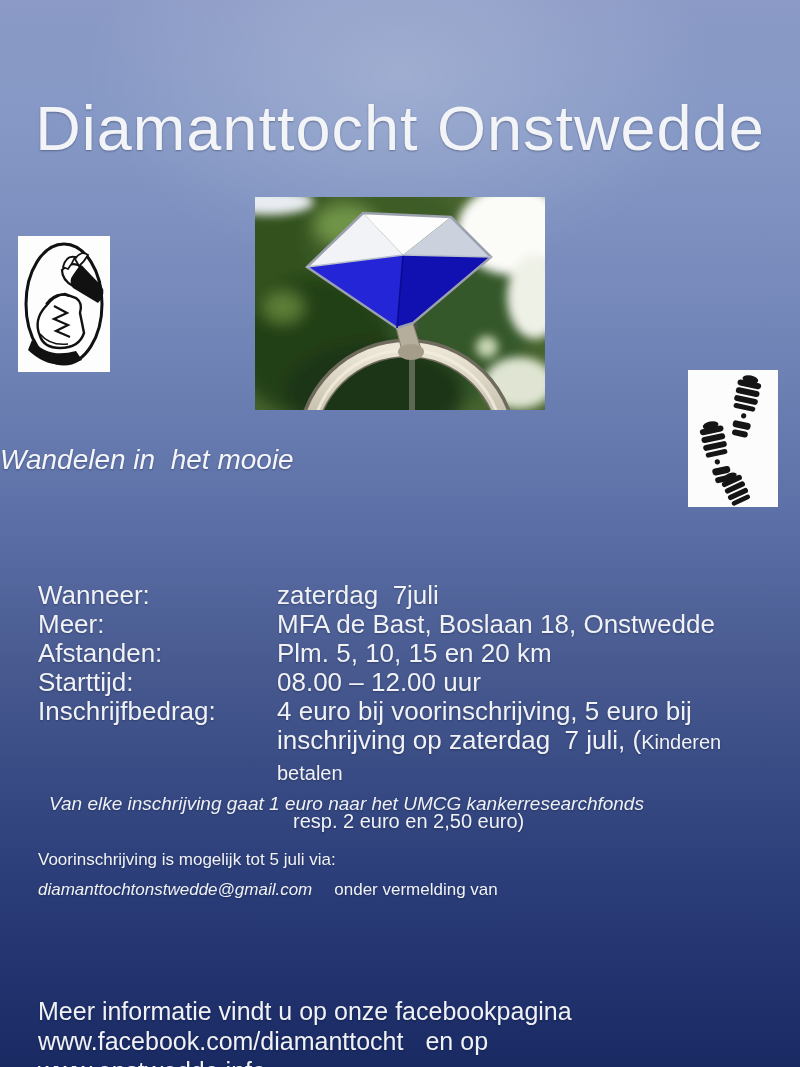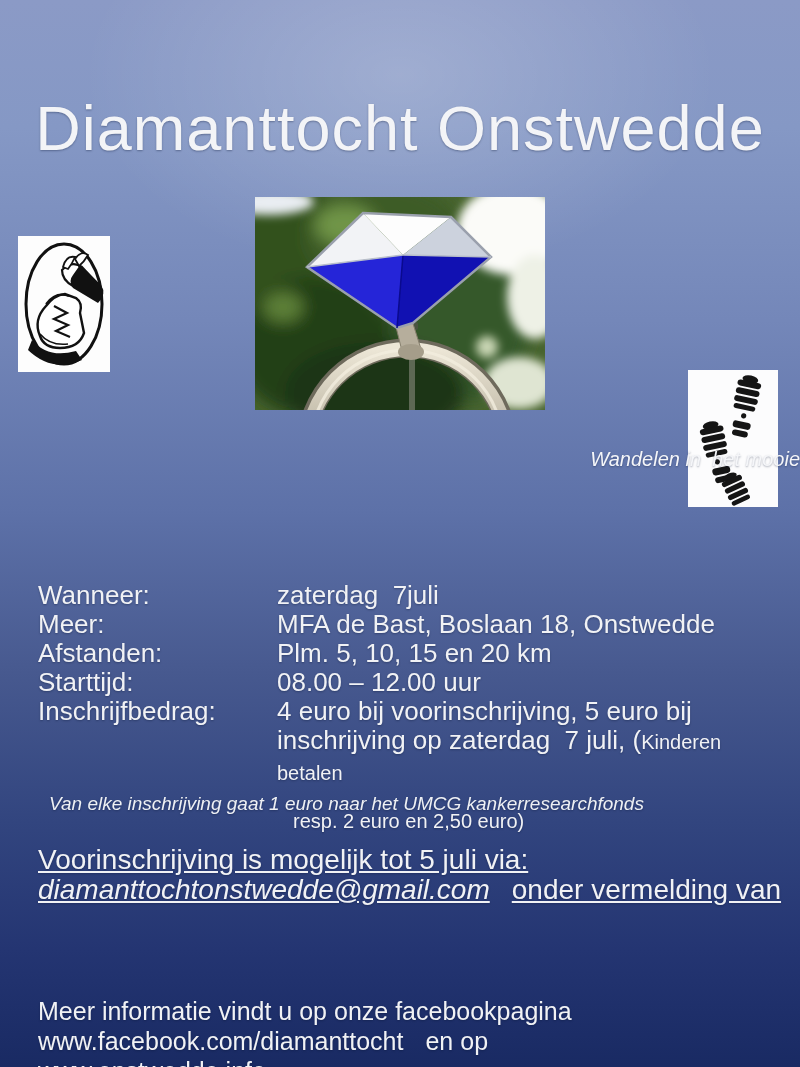--- a/index.html
+++ b/index.html
@@ -24,33 +24,33 @@
     font-size:63px;font-weight:400;letter-spacing:1px;color:#f3f4f7;
   }
 
   .photo{position:absolute;left:255px;top:197px;width:290px;height:213px;}
   .logo{position:absolute;left:18px;top:236px;width:92px;height:136px;}
   .footprints{position:absolute;left:688px;top:370px;width:90px;height:137px;}
   .photo svg,.logo svg,.footprints svg{display:block;width:100%;height:100%;}
 
   .tagline{
     position:absolute;top:441px;left:0;width:100%;
-    text-align:right;font-style:italic;font-size:20px;line-height:37px;color:#f5f6f9;
+    text-align:left;font-style:italic;font-size:28px;line-height:37px;color:#f5f6f9;
   }
 
   .info{position:absolute;left:38px;top:581px;width:740px;font-size:26px;line-height:29px;}
   .row{display:flex;gap:42px;}
   .label{width:197px;flex-shrink:0;}
   .value{flex:1;}
   .small{font-size:20px;margin-top:19px;}
   .indent{display:inline-block;margin-left:16px;}
 
   .charity{position:absolute;left:49px;top:793px;margin:0;font-size:19px;color:#eef0f4;font-style:italic;}
 
-  .prereg{position:absolute;left:38px;top:845px;font-size:28px;line-height:30px;text-decoration:underline;}
+  .prereg{position:absolute;left:38px;top:845px;font-size:17px;line-height:30px;}
   .email{font-style:italic;margin-top:40px;}
   .gap{margin-left:22px;}
 
   .moreinfo{position:absolute;left:38px;top:956px;font-size:25px;line-height:30px;margin-top:40px;}
 </style>
 </head>
 <body>
 
 <div class="poster">
 

